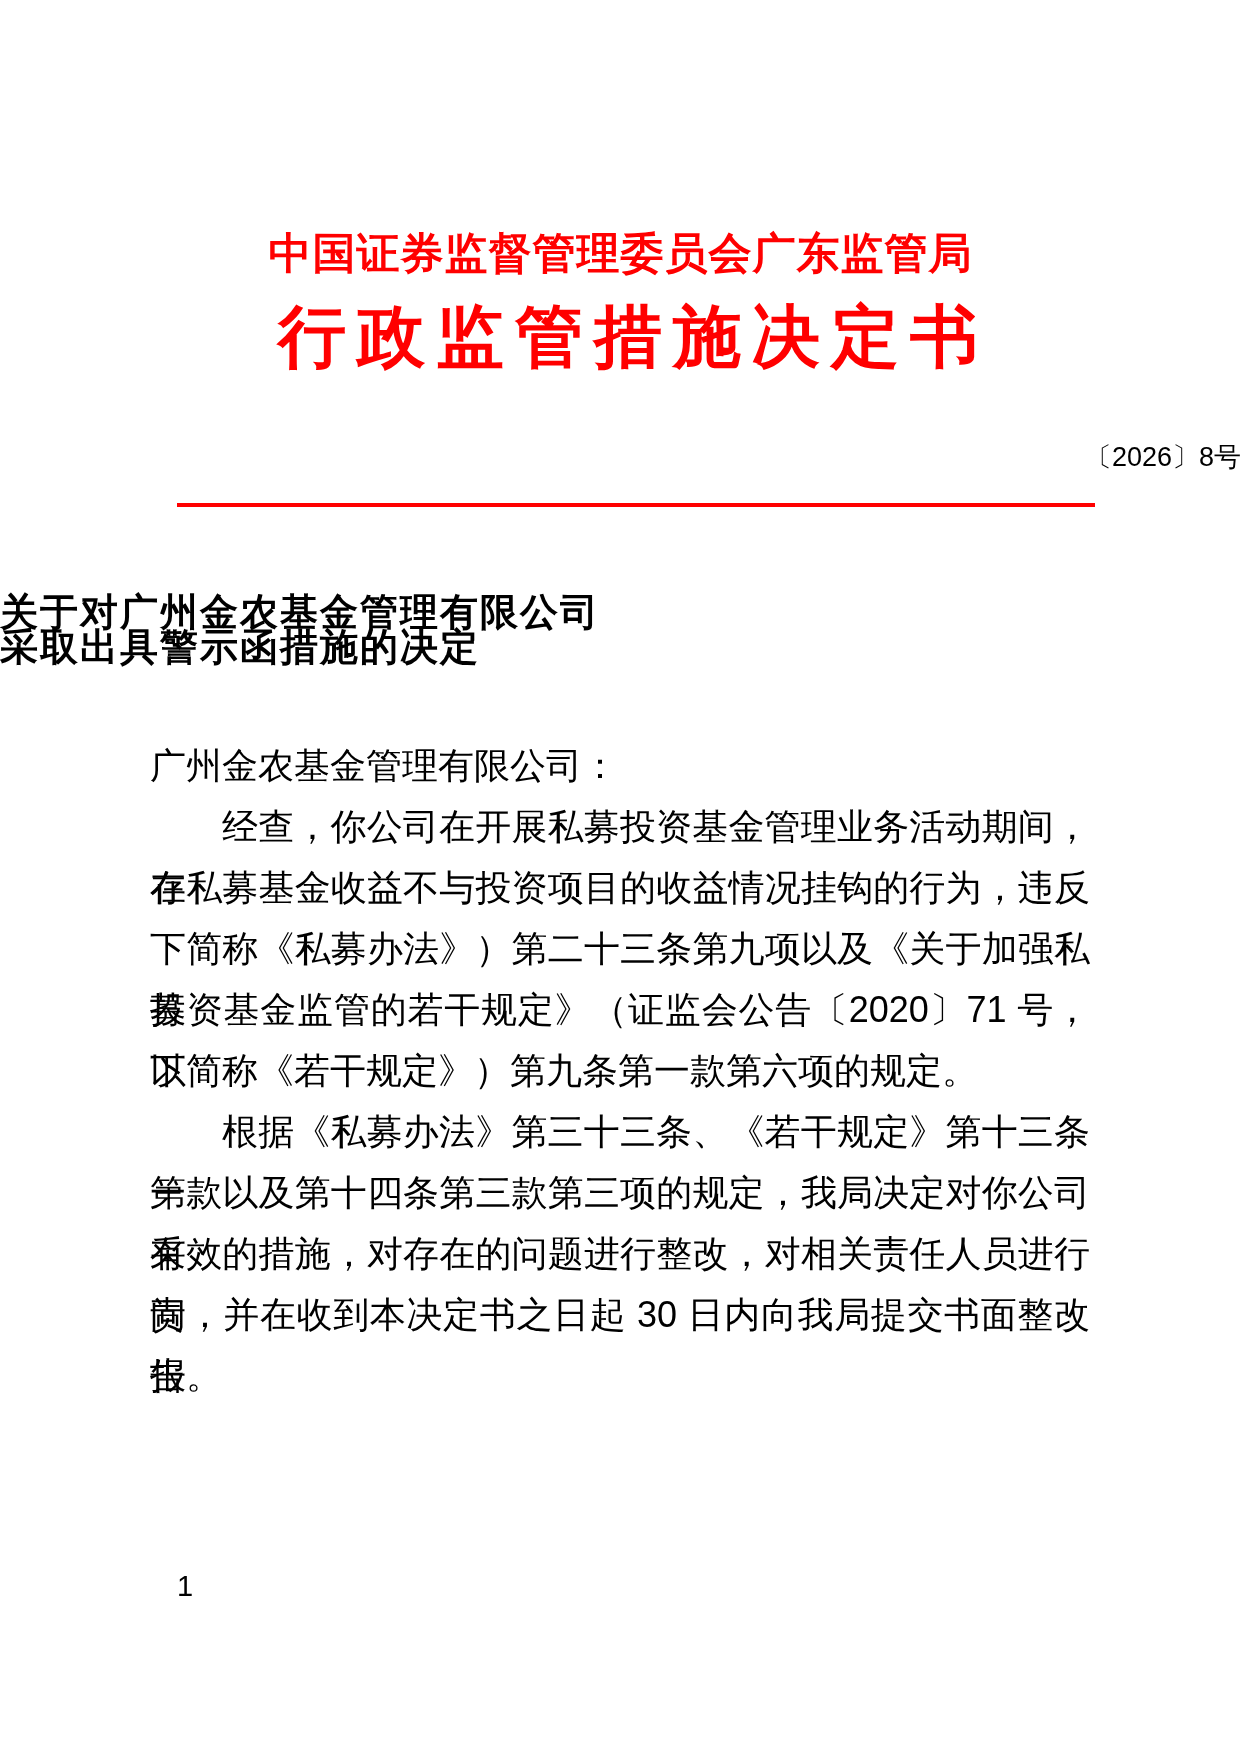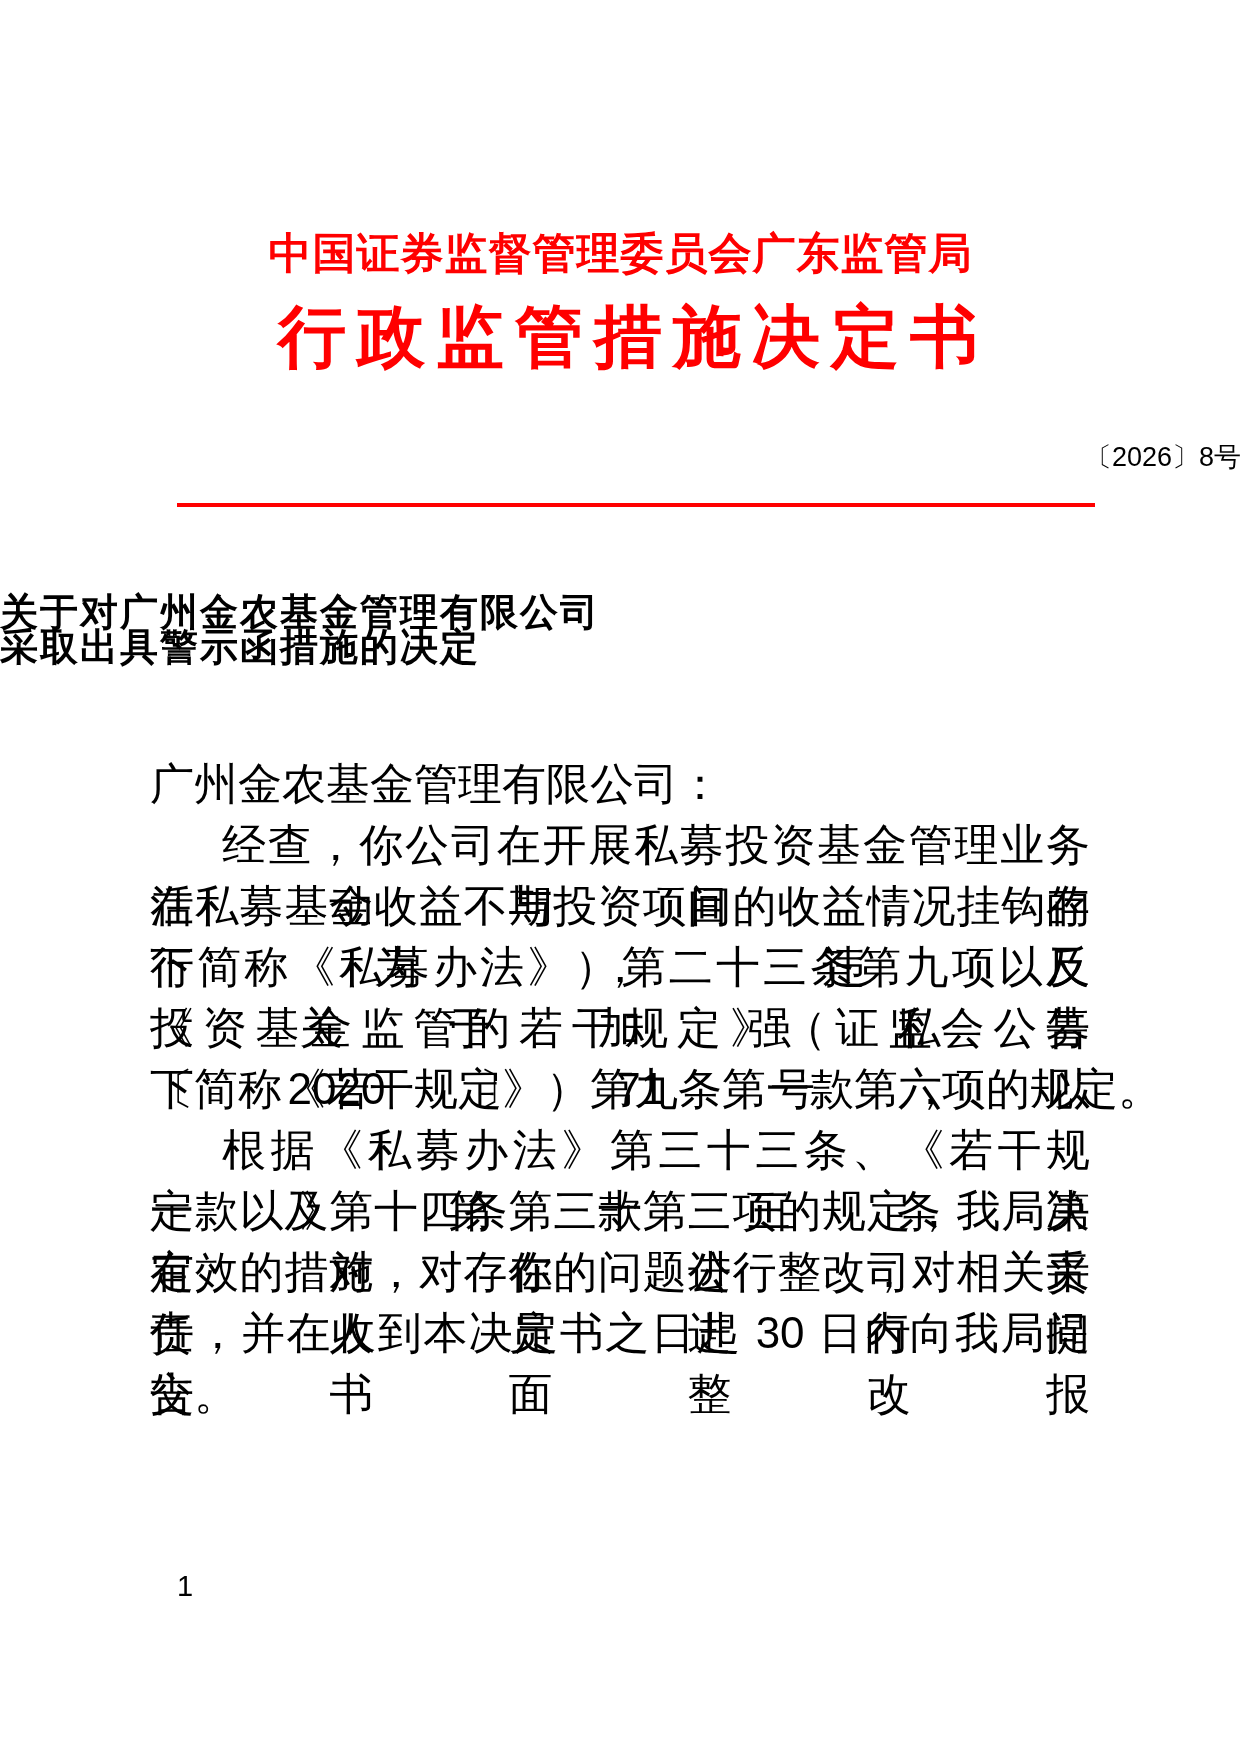--- a/index.html
+++ b/index.html
@@ -57,24 +57,24 @@
     font-size: 38px;
     line-height: 60px;
     font-weight: bold;
     letter-spacing: 2px;
   }
   .title-line1 { top: 582px; }
   .title-line2 { top: 617px; }
 
   .body-text {
     position: absolute;
-    top: 753px;
+    top: 735px;
     left: 150px;
     width: 940px;
-    font-size: 44px;
+    font-size: 36px;
     line-height: 61px;
   }
   .bodyline {
     height: 61px;
     white-space: nowrap;
   }
   .just {
     white-space: normal;
     text-align: justify;
     text-align-last: justify;

